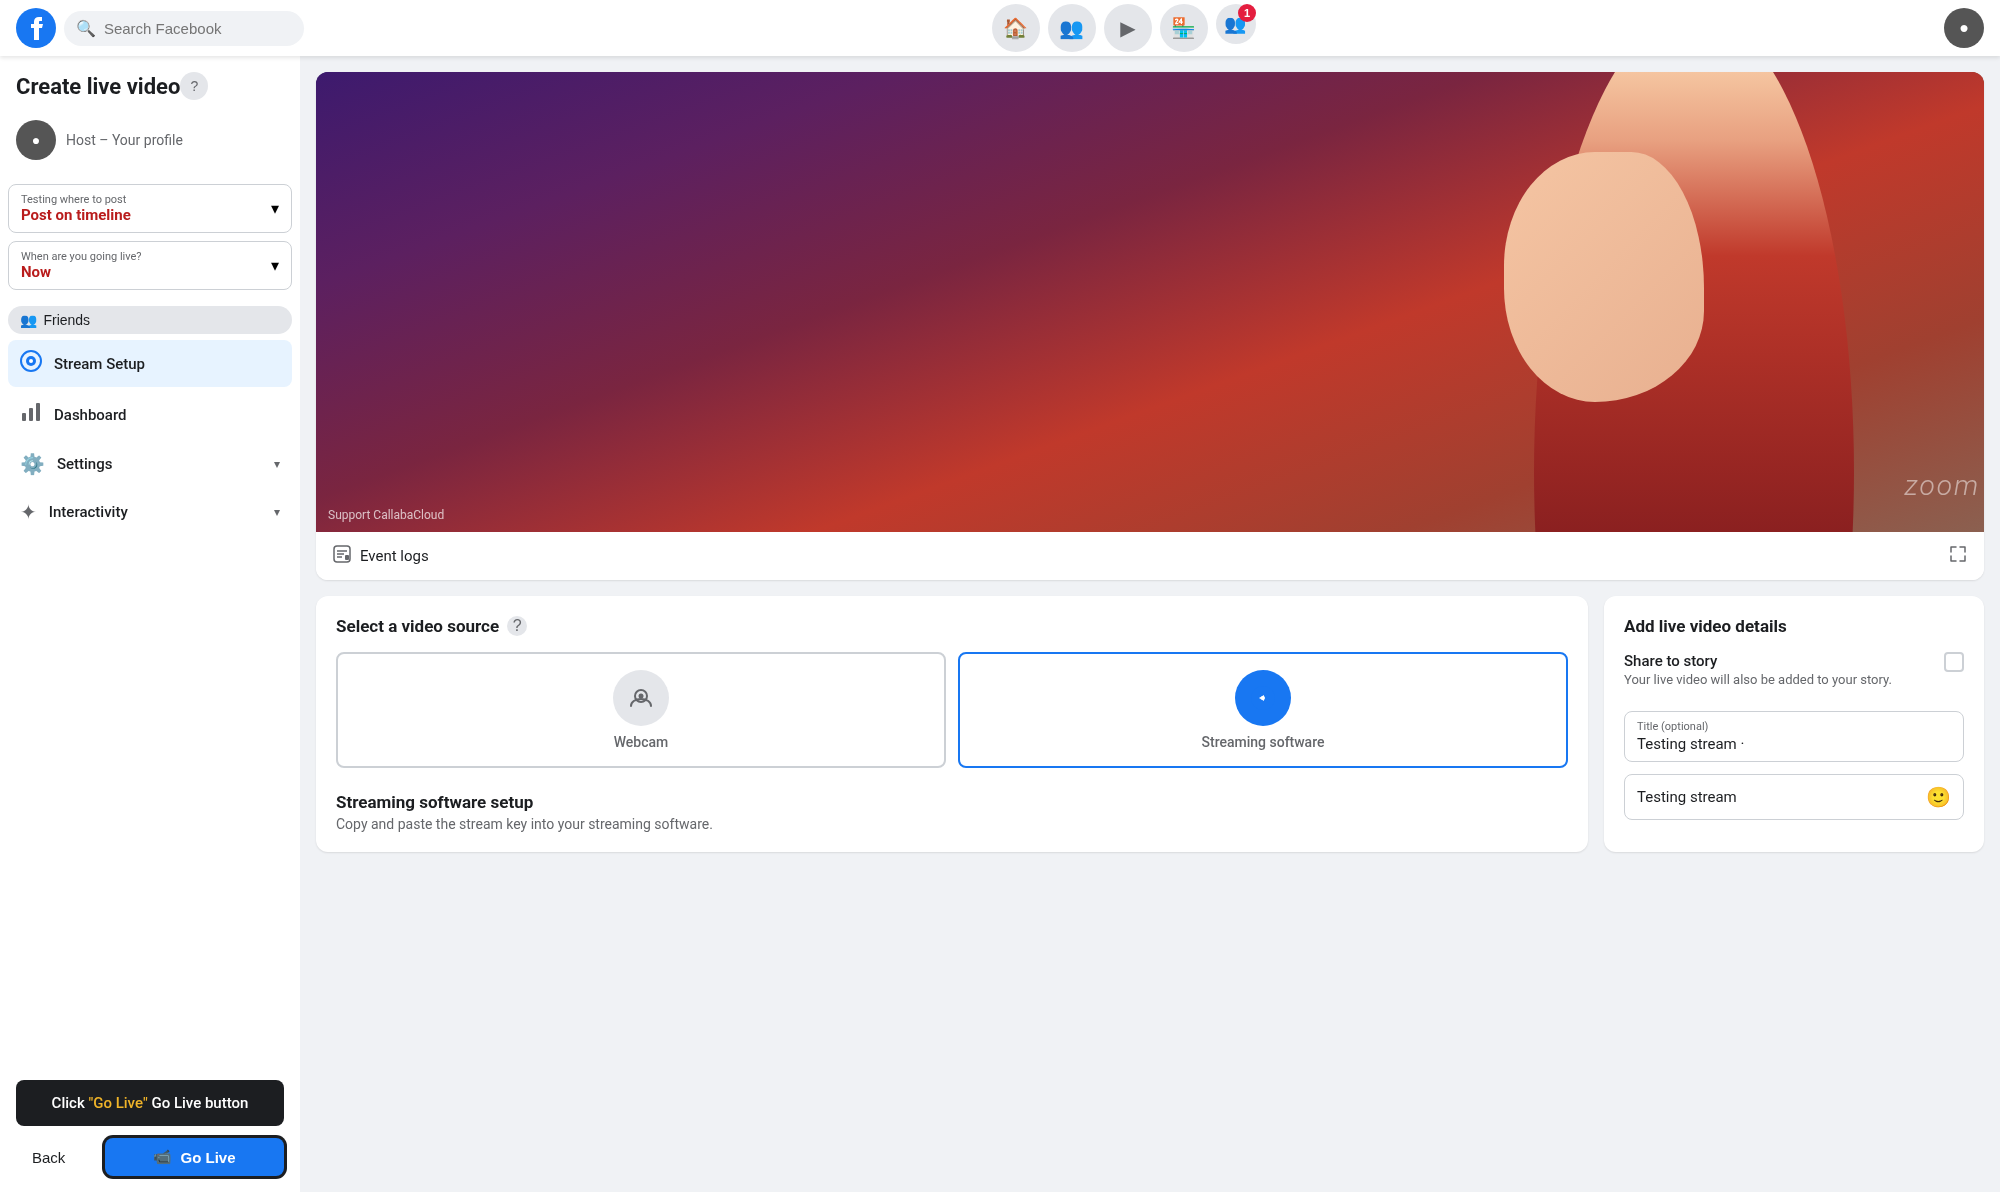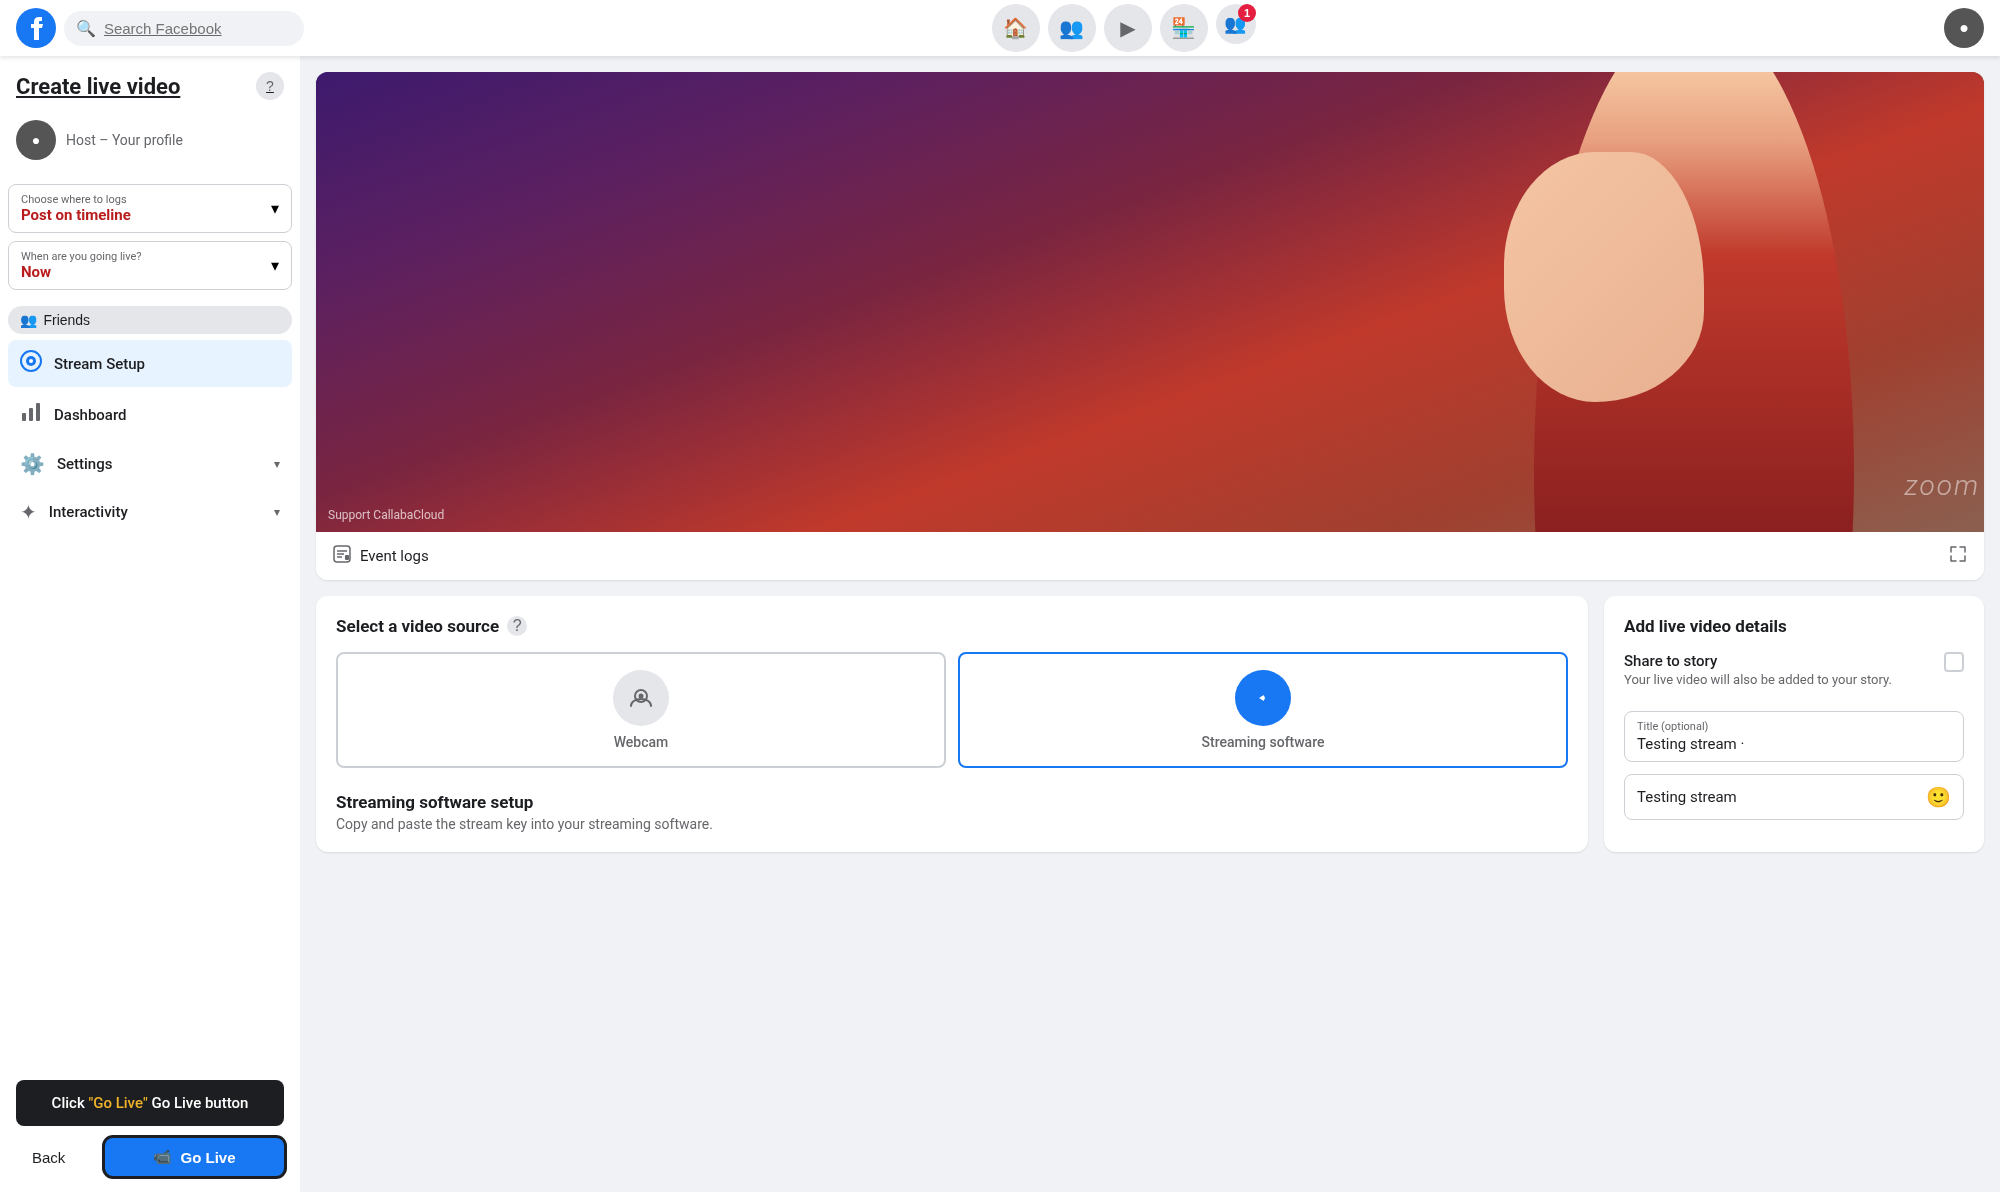--- a/index.html
+++ b/index.html
@@ -12,21 +12,21 @@
       position: fixed; top: 0; left: 0; right: 0; z-index: 100;
     }
     .topnav-logo { width: 40px; height: 40px; margin-right: 8px; flex-shrink: 0; }
     .topnav-logo svg { width: 40px; height: 40px; }
     .search-bar {
       display: flex; align-items: center; background: #f0f2f5;
       border-radius: 20px; padding: 8px 12px; width: 240px; gap: 8px;
     }
     .search-bar input {
       border: none; background: transparent; outline: none;
-      font-size: 15px; color: #65676b; width: 100%; text-decoration: underline;
+      font-size: 15px; color: #65676b; width: 100%;
     }
     .topnav-center {
       flex: 1; display: flex; justify-content: center; gap: 8px;
     }
     .nav-icon-btn {
       width: 48px; height: 48px; border-radius: 50%; border: none;
       background: #e4e6ea; display: flex; align-items: center; justify-content: center;
       cursor: pointer; font-size: 20px; color: #65676b;
     }
     .topnav-right { display: flex; align-items: center; gap: 8px; }
@@ -53,21 +53,21 @@
     }
 
     
     .sidebar {
       width: 300px; background: #fff; flex-shrink: 0;
       display: flex; flex-direction: column; padding: 16px 8px;
       overflow-y: auto; position: relative;
     }
     .sidebar-title {
       font-size: 22px; font-weight: 700; color: #1c1e21; padding: 0 8px 12px 8px;
-      display: flex; align-items: center; justify-content: space-between; text-decoration: underline;
+      display: flex; align-items: center; justify-content: flex-start;
     }
     .help-btn {
       width: 28px; height: 28px; border-radius: 50%; border: none;
       background: #e4e6ea; cursor: pointer; display: flex; align-items: center;
       justify-content: center; font-size: 14px; color: #65676b;
     }
     .host-section {
       display: flex; align-items: center; gap: 10px; padding: 8px;
       margin-bottom: 12px;
     }
@@ -256,21 +256,21 @@
 
     <div class="host-section">
       <div class="host-avatar">●</div>
       <div class="host-info">
         <span class="host-name">Host – Your profile</span>
       </div>
     </div>
 
     <div class="dropdown-field">
       <div>
-        <div class="dropdown-label">Choose where to logs</div>
+        <div class="dropdown-label">Testing where to post</div>
         <div class="dropdown-value">Post on timeline</div>
       </div>
       <span>▾</span>
     </div>
 
     <div class="dropdown-field">
       <div>
         <div class="dropdown-label">When are you going live?</div>
         <div class="dropdown-value">Now</div>
       </div>

